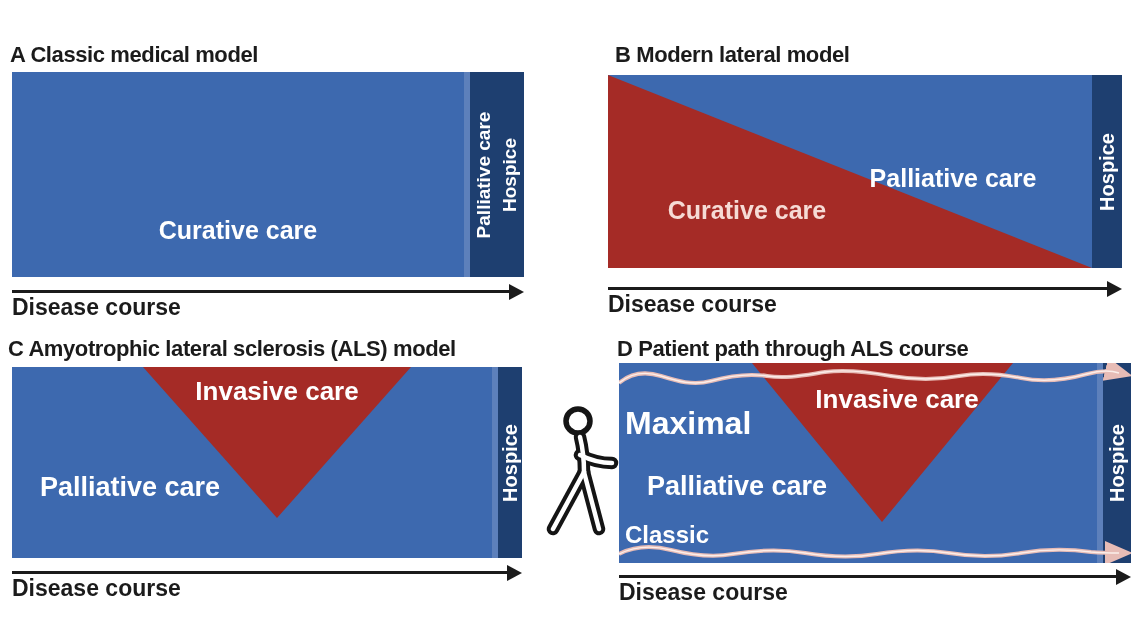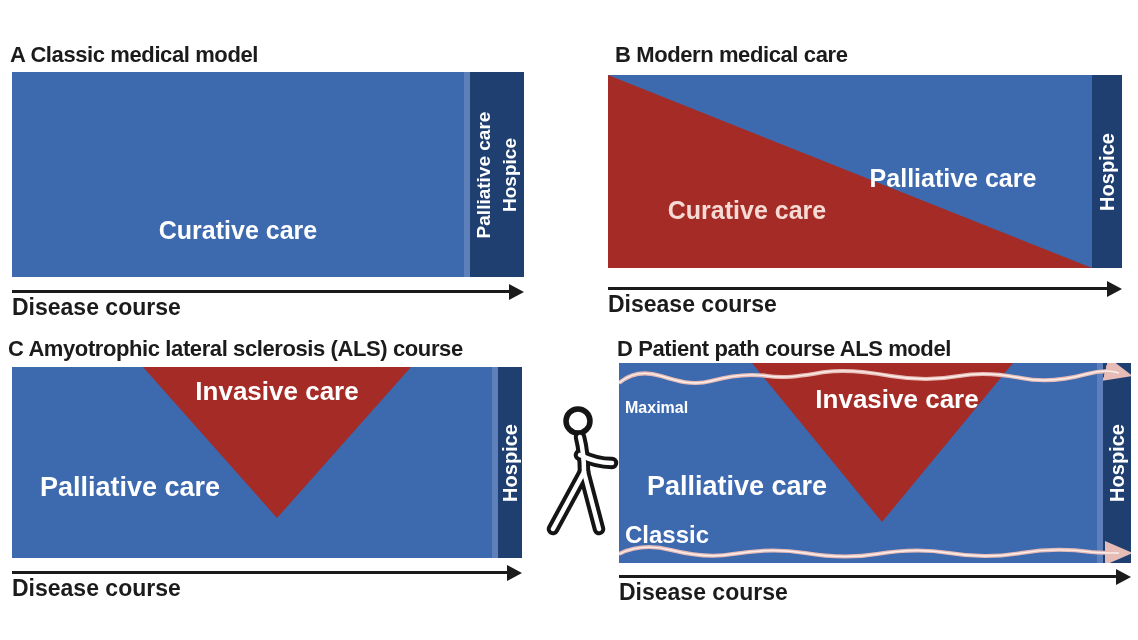--- a/index.html
+++ b/index.html
@@ -42,55 +42,55 @@
         <div>Hospice</div>
       </div>
     </div>
   </div>
   <div class="axis-arrow" style="left:12px;top:284px;width:512px">
     <div class="axis-line"></div>
     <div class="axis-head"></div>
   </div>
   <div class="axis-label" style="left:12px;top:294px;width:512px">Disease course</div>
 
-  <div class="title" style="left:615px;top:42px">B Modern medical care</div>
+  <div class="title" style="left:615px;top:42px">B Modern lateral model</div>
   <div class="panel-rect" style="left:608px;top:75px;width:514px;height:193px">
     <svg class="fill-svg" viewBox="0 0 514 193" preserveAspectRatio="none">
       <polygon points="0,0 484,193 0,193" style="fill:var(--red)"></polygon>
     </svg>
     <div class="region-label centered" style="left:345px;top:103px;font-size:25px;transform:translate(-50%,-50%)">Palliative care</div>
     <div class="region-label centered" style="left:139px;top:135px;font-size:25px;transform:translate(-50%,-50%);color:var(--text-pink)">Curative care</div>
     <div class="strip" style="left:484px;width:30px;border-left:none">
       <div class="vtext vtext-one" style="width:193px">Hospice</div>
     </div>
   </div>
   <div class="axis-arrow" style="left:608px;top:281px;width:514px">
     <div class="axis-line"></div>
     <div class="axis-head"></div>
   </div>
   <div class="axis-label" style="left:608px;top:291px;width:514px">Disease course</div>
 
-  <div class="title" style="left:8px;top:336px">C Amyotrophic lateral sclerosis (ALS) course</div>
+  <div class="title" style="left:8px;top:336px">C Amyotrophic lateral sclerosis (ALS) model</div>
   <div class="panel-rect" style="left:12px;top:367px;width:510px;height:191px">
     <svg class="fill-svg" viewBox="0 0 510 191" preserveAspectRatio="none">
       <polygon points="131,0 399,0 265,151" style="fill:var(--red)"></polygon>
     </svg>
     <div class="region-label centered" style="left:265px;top:9px;font-size:26px">Invasive care</div>
     <div class="region-label" style="left:28px;top:105px;font-size:27px">Palliative care</div>
     <div class="strip" style="left:480px;width:30px">
       <div class="vtext vtext-one" style="width:191px">Hospice</div>
     </div>
   </div>
   <div class="axis-arrow" style="left:12px;top:565px;width:510px">
     <div class="axis-line"></div>
     <div class="axis-head"></div>
   </div>
   <div class="axis-label" style="left:12px;top:575px;width:510px">Disease course</div>
 
-  <div class="title" style="left:617px;top:336px">D Patient path course ALS model</div>
+  <div class="title" style="left:617px;top:336px">D Patient path through ALS course</div>
 
   <svg style="position:absolute;left:540px;top:402px" width="80" height="140" viewBox="0 0 80 140">
     <g fill="none" stroke="#151515" stroke-linecap="round" stroke-linejoin="round">
       <circle cx="38" cy="19" r="12" stroke-width="5.5" fill="#ffffff"></circle>
       <g stroke-width="12.5">
         <path d="M40,35 C43,47 44,57 44,70"></path>
         <path d="M44,70 L13,127"></path>
         <path d="M44,70 L59,127"></path>
         <path d="M40,53 C52,59 62,61 72,61"></path>
       </g>
@@ -117,21 +117,21 @@
         </marker>
       </defs>
       <g fill="none">
         <path d="M0,20 C12,10 26,8 42,13 C58,18 74,23 92,18 C110,13 128,10 148,13 C168,16 186,12 206,9 C228,6 250,9 272,13 C296,17 318,17 340,13 C362,9 382,11 402,15 C422,19 446,17 468,11 C482,7 494,8 502,10" style="stroke:var(--wave-pink)" stroke-width="4" marker-end="url(#waveArrow)"></path>
         <path d="M0,20 C12,10 26,8 42,13 C58,18 74,23 92,18 C110,13 128,10 148,13 C168,16 186,12 206,9 C228,6 250,9 272,13 C296,17 318,17 340,13 C362,9 382,11 402,15 C422,19 446,17 468,11 C482,7 494,8 500,10" style="stroke:var(--wave-core)" stroke-width="1.4"></path>
         <path d="M0,191 C14,184 32,182 52,187 C72,192 92,195 114,191 C138,187 162,186 186,190 C210,194 234,195 258,191 C282,187 306,186 330,190 C354,194 378,194 402,190 C426,186 450,186 472,189 C484,190 494,190 502,190" style="stroke:var(--wave-pink)" stroke-width="4" marker-end="url(#waveArrow)"></path>
         <path d="M0,191 C14,184 32,182 52,187 C72,192 92,195 114,191 C138,187 162,186 186,190 C210,194 234,195 258,191 C282,187 306,186 330,190 C354,194 378,194 402,190 C426,186 450,186 472,189 C484,190 494,190 500,190" style="stroke:var(--wave-core)" stroke-width="1.4"></path>
       </g>
     </svg>
     <div class="region-label centered" style="left:278px;top:21px;font-size:26px">Invasive care</div>
-    <div class="region-label" style="left:6px;top:36px;font-size:16px">Maximal</div>
+    <div class="region-label" style="left:6px;top:42px;font-size:32px">Maximal</div>
     <div class="region-label" style="left:28px;top:108px;font-size:27px">Palliative care</div>
     <div class="region-label" style="left:6px;top:158px;font-size:24px">Classic</div>
   </div>
   <div class="axis-arrow" style="left:619px;top:569px;width:512px">
     <div class="axis-line"></div>
     <div class="axis-head"></div>
   </div>
   <div class="axis-label" style="left:619px;top:579px;width:512px">Disease course</div>
 
 </div>

